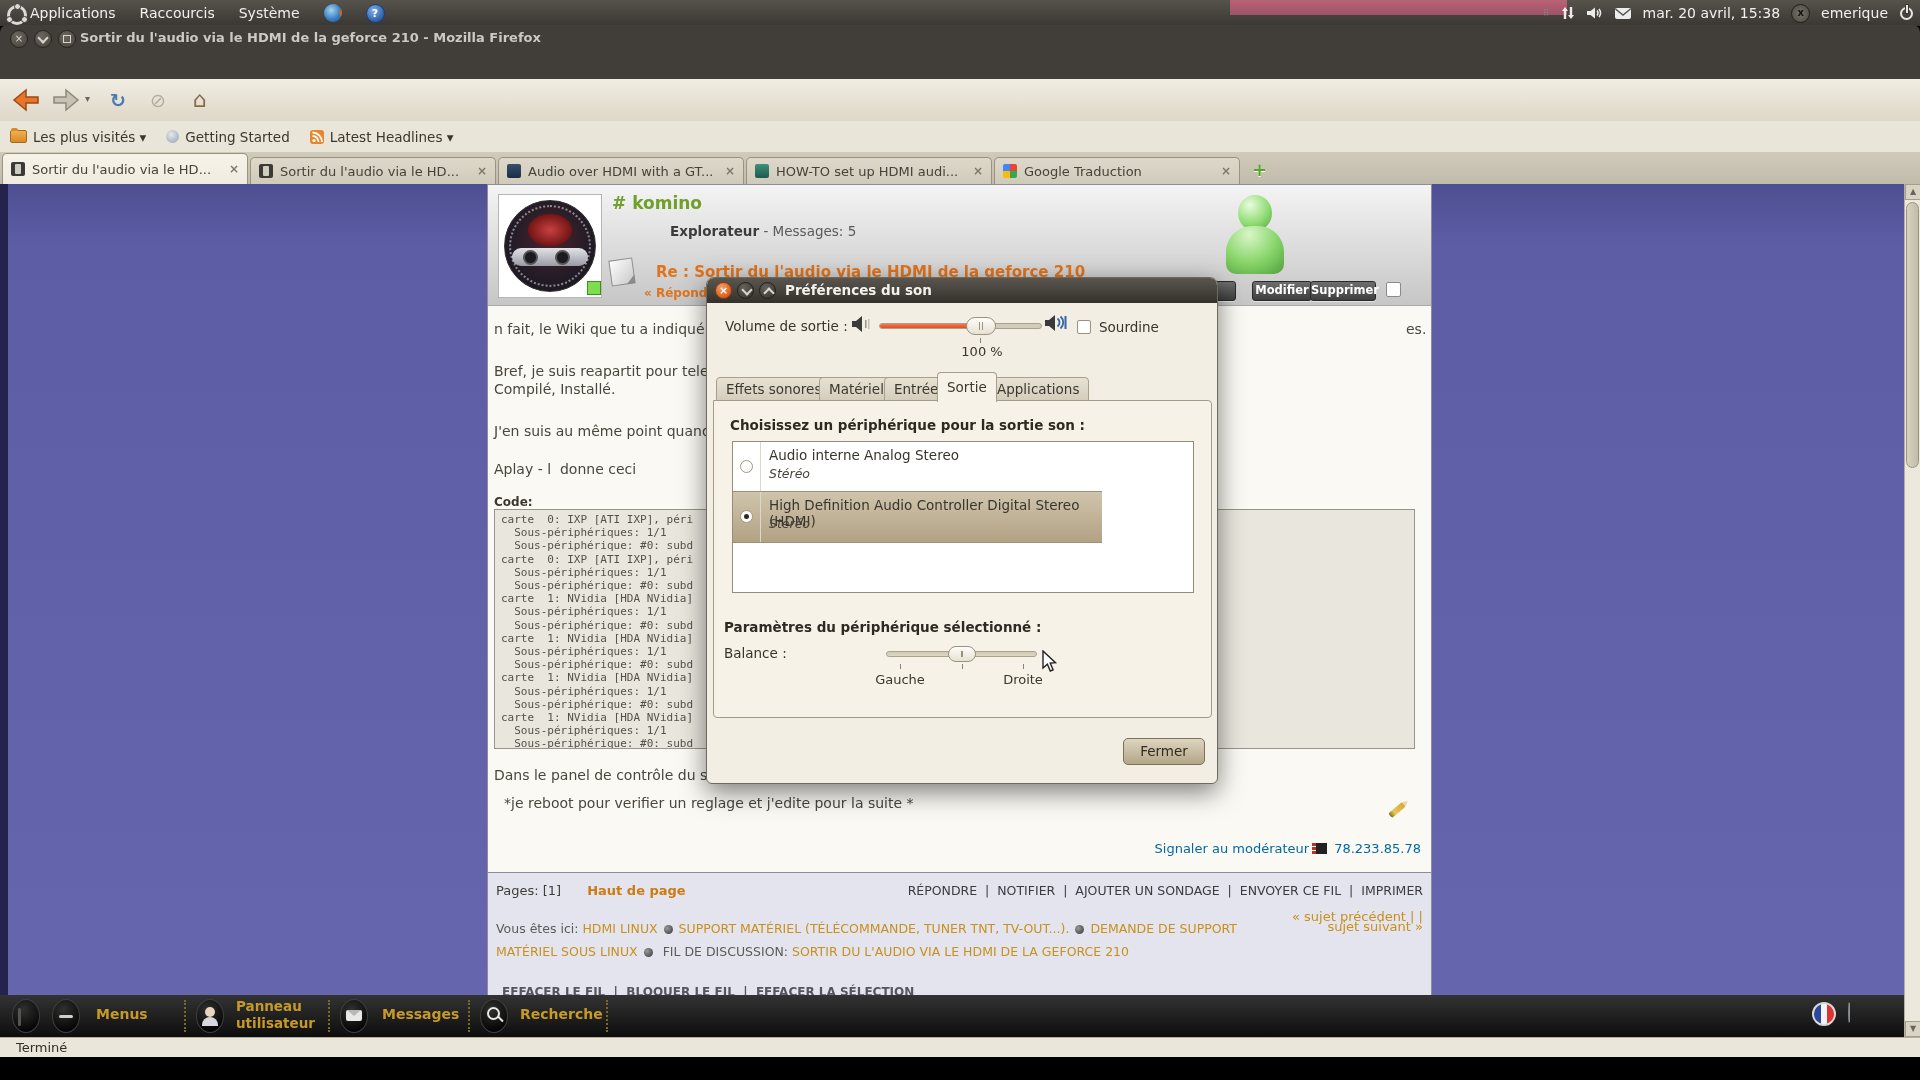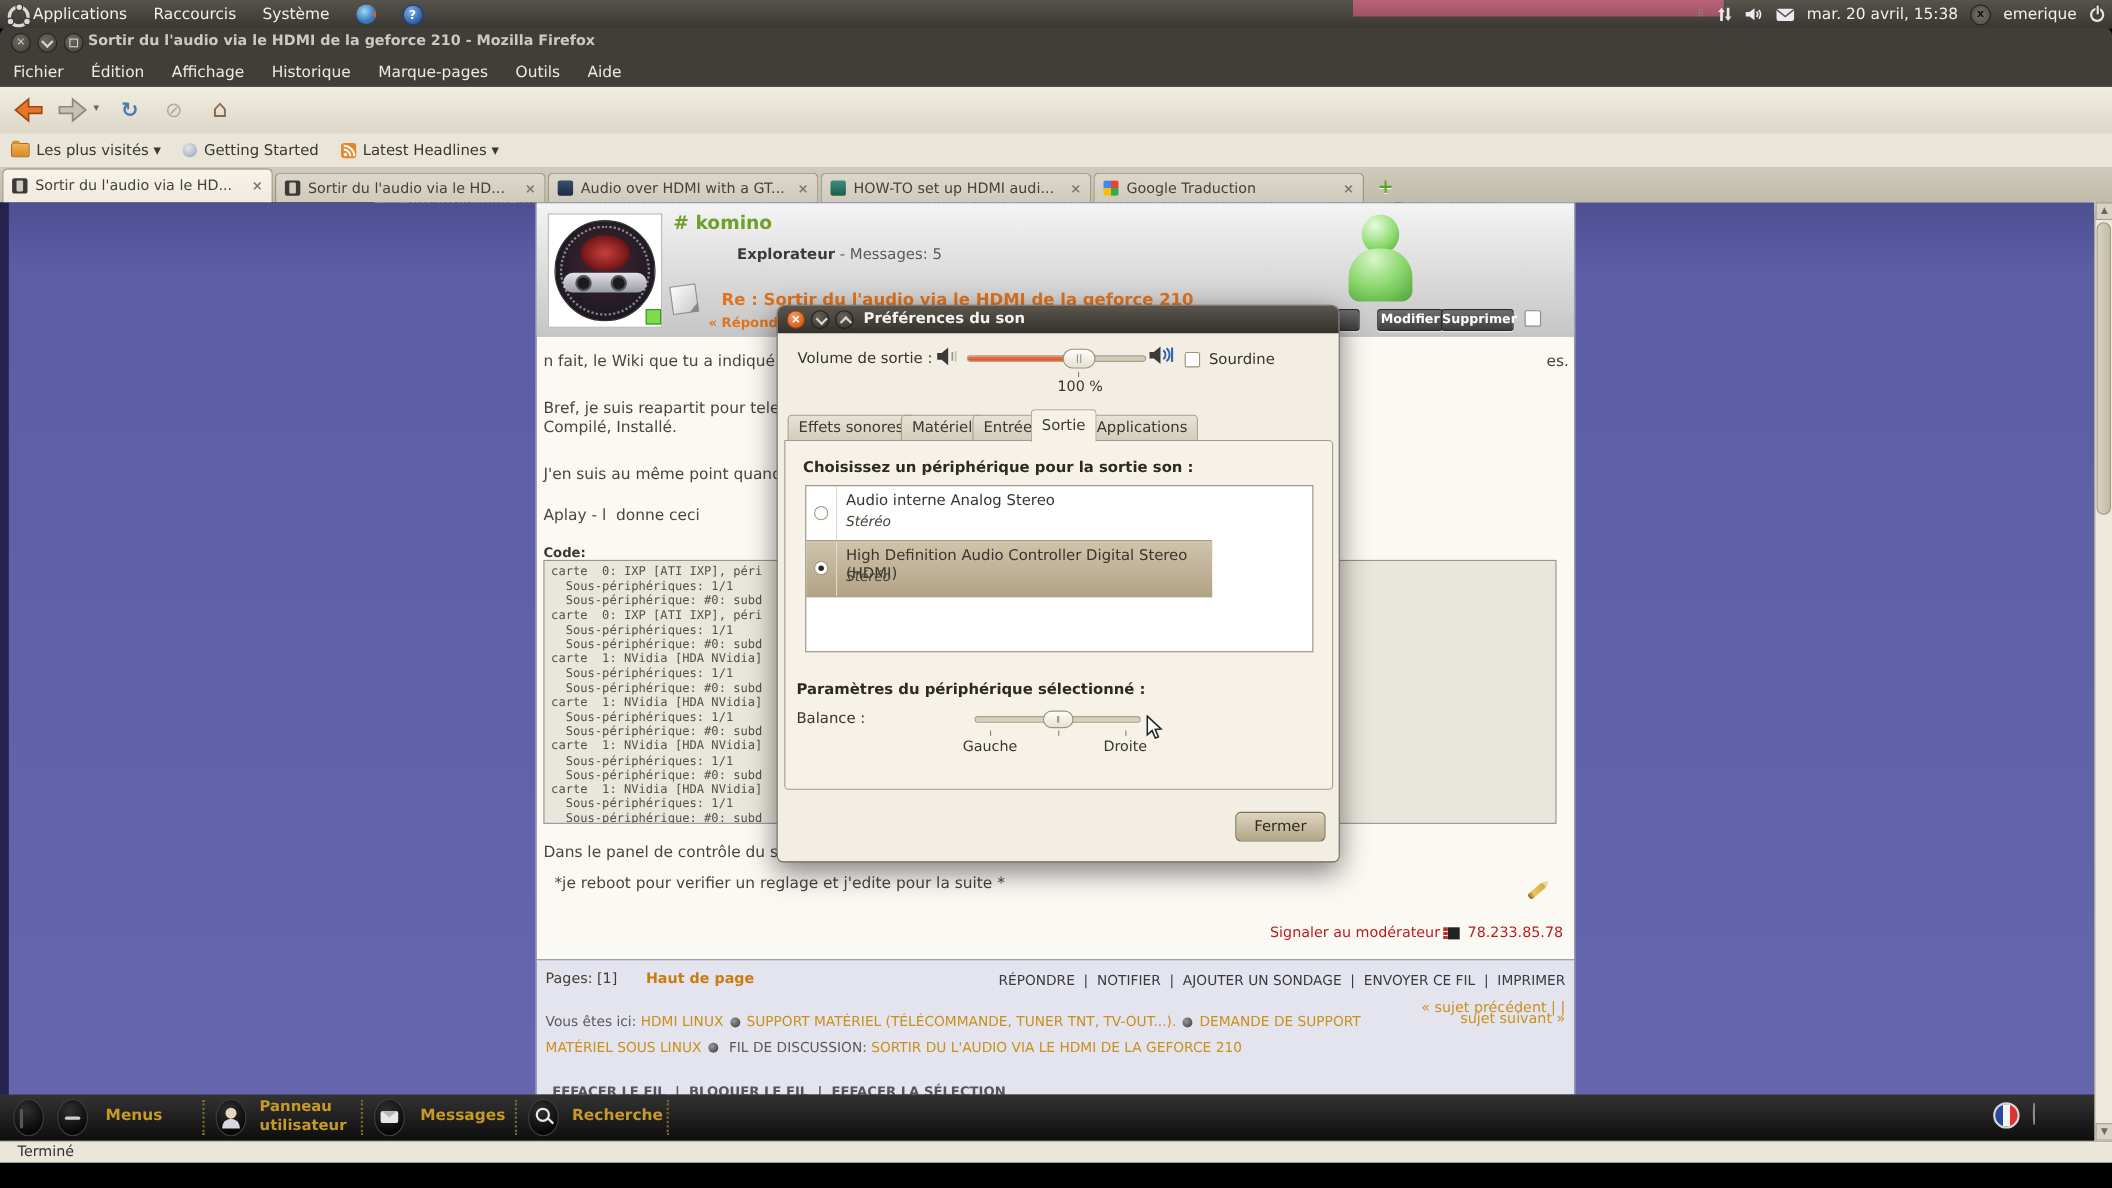--- a/index.html
+++ b/index.html
@@ -80,21 +80,21 @@
   .note-ic{left:122px;top:74px;width:22px;height:24px;background:linear-gradient(135deg,#fdfdfd,#c9c9c9);border:1px solid #909090;transform:rotate(-8deg);}
   .note-ic::after{content:"";position:absolute;right:-1px;bottom:-1px;width:9px;height:9px;background:#8a8a8a;clip-path:polygon(100% 0,0 100%,100% 100%);}
   .ptitle{left:168px;top:78px;font-weight:bold;font-size:15px;color:#e0741e;}
   .preply{left:156px;top:101px;font-weight:bold;font-size:12px;color:#e0741e;}
   .ptext{font-size:14px;color:#4a463e;white-space:pre;}
   .codelabel{left:6px;top:310px;font-weight:bold;font-size:12px;color:#3a372f;}
   #codebox{left:6px;top:324px;width:921px;height:240px;background:#e9e6dd;border:1px solid #98948a;box-sizing:border-box;overflow:hidden;}
   #codebox .code{margin:0;padding:3px 6px;font-family:"DejaVu Sans Mono",monospace;font-size:11px;line-height:13.2px;color:#55514a;white-space:pre;}
   .pencil{left:900px;top:622px;width:18px;height:6px;background:linear-gradient(90deg,#8a6a20,#e8c85a 30%,#d8a83c);border-radius:2px;transform:rotate(-40deg);}
   .pencil::after{content:"";position:absolute;right:-5px;top:0;width:0;height:0;border-left:5px solid #e8d8a8;border-top:3px solid transparent;border-bottom:3px solid transparent;}
-  .report-row{right:10px;top:656px;display:flex;gap:7px;align-items:center;font-size:13px;color:#b91c1c;}
+  .report-row{right:10px;top:656px;display:flex;gap:7px;align-items:center;font-size:13px;color:#0369a1;}
   .net-ic{width:11px;height:11px;position:relative;background:#222;}
   .net-ic::before{content:"";position:absolute;left:-4px;top:0;width:4px;height:11px;background:repeating-linear-gradient(#c03020 0 3px,#fff 3px 4px);}
 
   #belowbox{left:487px;top:689px;width:945px;height:122px;background:#e4e4ee;border-left:1px solid #8c8c9c;border-right:1px solid #8c8c9c;box-sizing:border-box;}
   .pagesrow{left:8px;top:10px;font-size:13px;color:#3f3d36;white-space:pre;}
   .toplink{color:#cd7a12;font-weight:bold;margin-left:26px;}
   .actions{right:8px;top:10px;font-size:12.5px;color:#3a3a40;white-space:pre;}
   .navlink{right:8px;font-size:13px;color:#c8901c;text-align:right;white-space:pre;}
   .crumbs{left:8px;top:44px;width:800px;font-size:12.5px;line-height:23px;color:#5a5a5a;}
   .crumbs a{color:#c8901c;text-decoration:none;}
@@ -204,29 +204,20 @@
   <div class="abs" style="left:10px;top:5px;display:flex;gap:6px;">
     <span class="win-ctrl">×</span>
     <span class="win-ctrl" style="position:relative;">
         <i class="chev down" style="left:4px;"></i>
       </span>
     <span class="win-ctrl" style="position:relative;">
         <i style="position:absolute;left:4px;top:4px;width:6px;height:6px;border:1.5px solid #d8d5cd;"></i>
       </span>
   </div>
   <div class="abs win-title">Sortir du l'audio via le HDMI de la geforce 210 - Mozilla Firefox</div>
-  <div class="abs menu-row">
-    <span>Fichier</span>
-    <span>Édition</span>
-    <span>Affichage</span>
-    <span>Historique</span>
-    <span>Marque-pages</span>
-    <span>Outils</span>
-    <span>Aide</span>
-  </div>
 </div>
 
 <div class="abs" id="navbar">
   <svg class="abs" style="left:12px;top:8px;" width="28" height="26">
       <path d="M26 10 h-12 v-7 L2 13 l12 10 v-7 h12 z" fill="#e8762a" stroke="#9c4a12" stroke-width="1.5"></path>
     </svg>
   <svg class="abs" style="left:52px;top:8px;" width="28" height="26">
       <path d="M2 10 h12 v-7 L26 13 l-12 10 v-7 H2 z" fill="#c6c1b2" stroke="#8d887a" stroke-width="1.5"></path>
     </svg>
   <span class="abs caret" style="left:85px;top:14px;">▾</span>

